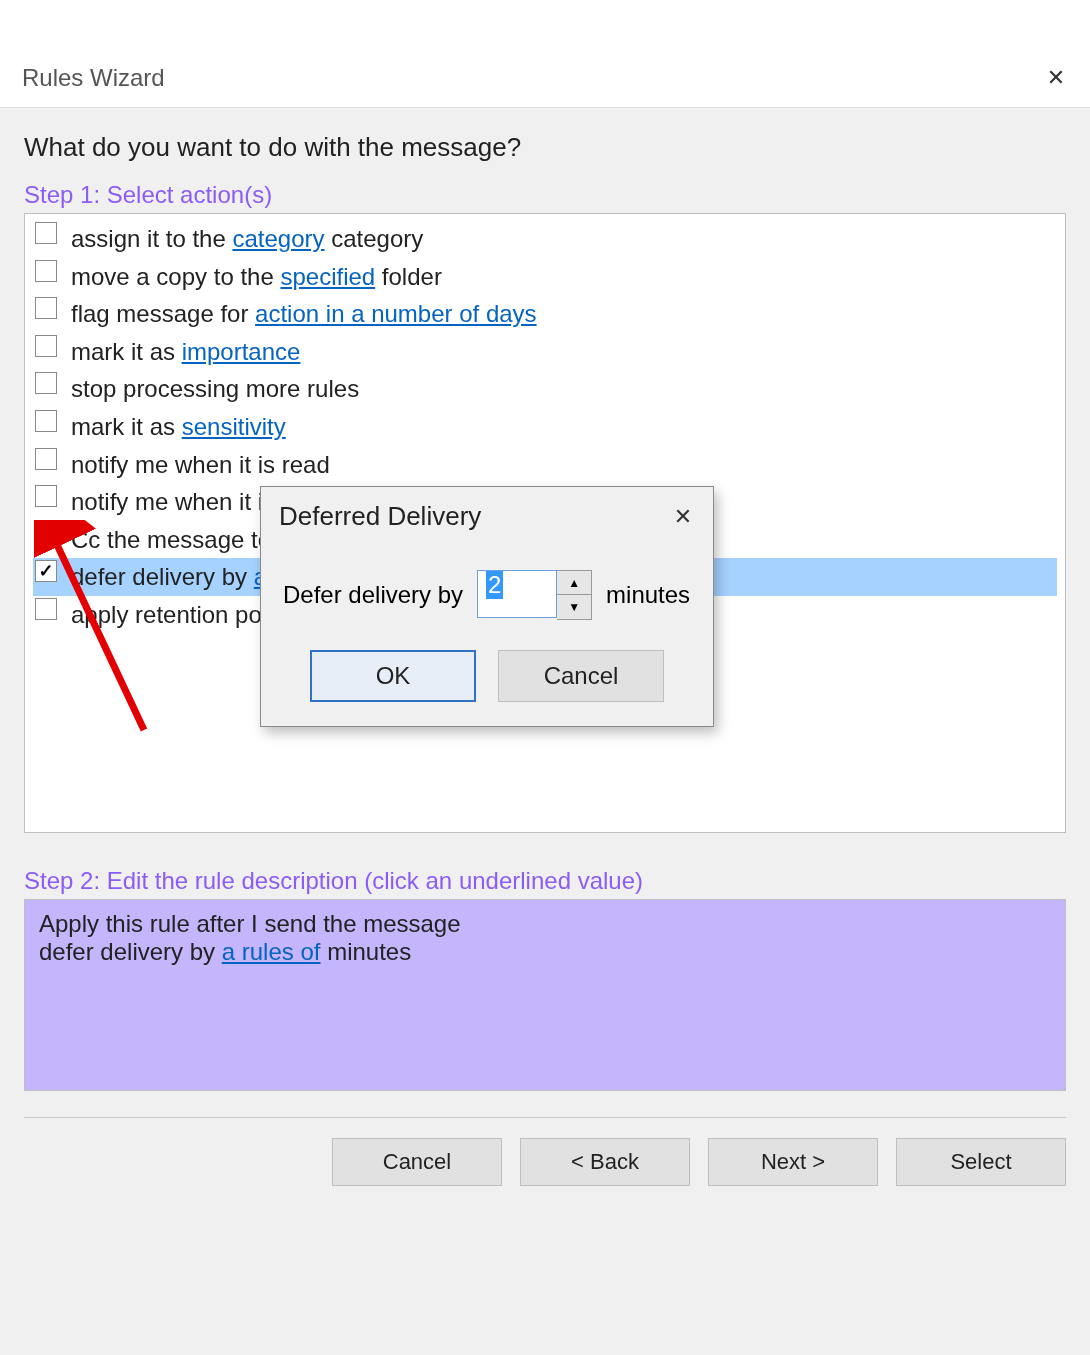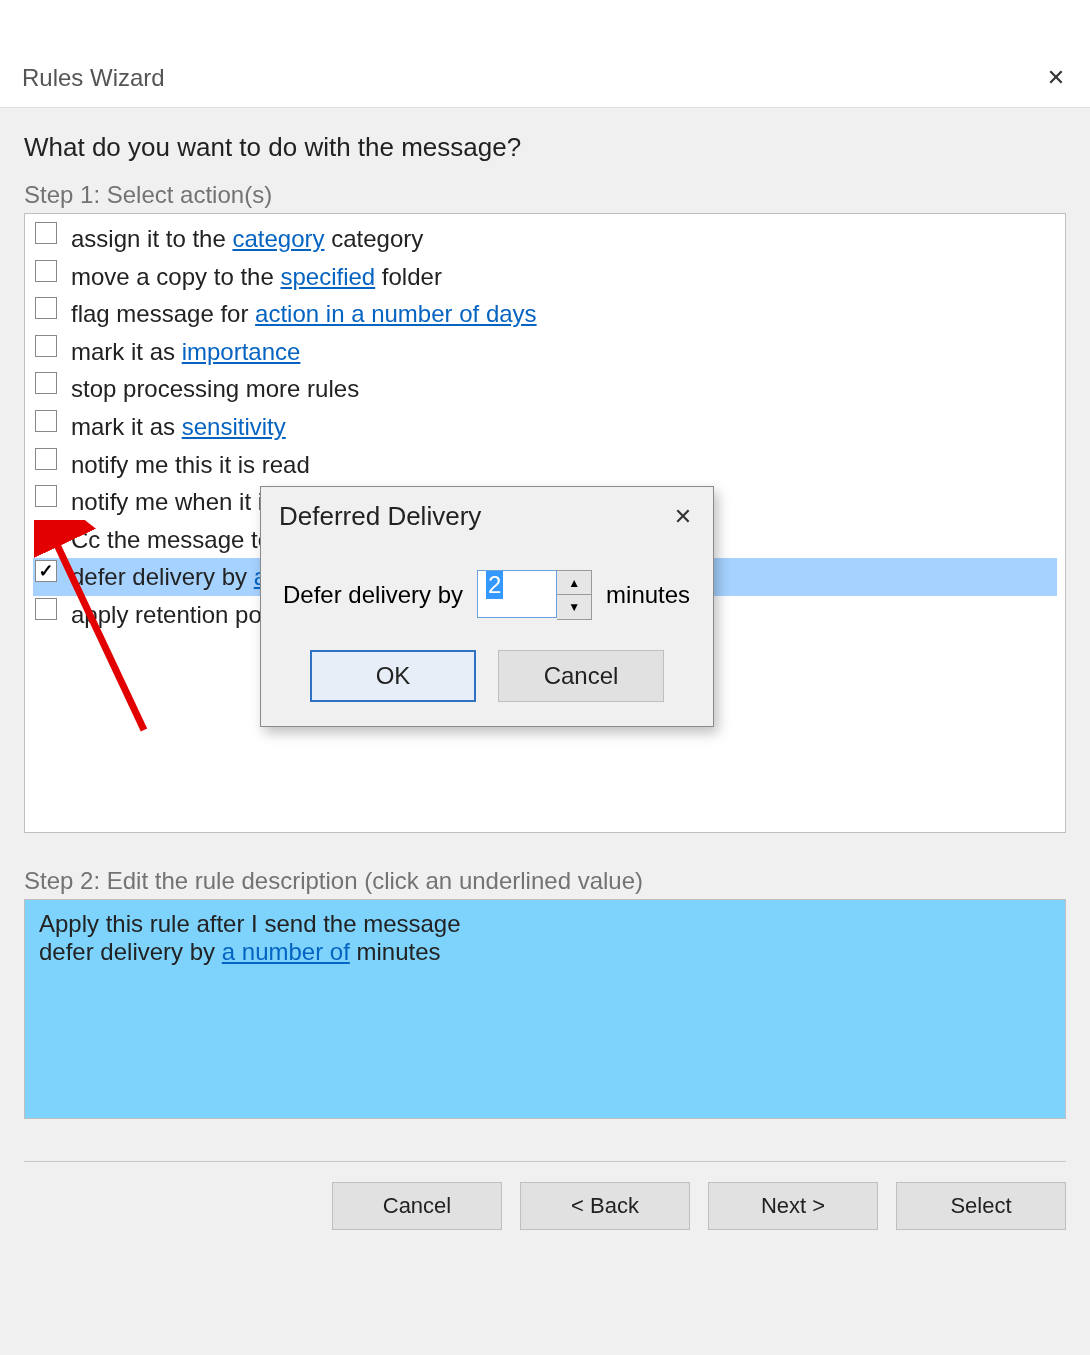--- a/index.html
+++ b/index.html
@@ -39,21 +39,21 @@
       display: flex;
       flex-direction: column;
     }
     .heading {
       font-size: 26px;
       color: #222;
       margin-bottom: 18px;
     }
     .step-label {
       font-size: 24px;
-      color: #737373;
+      color: #8b5cf6;
       margin-bottom: 4px;
     }
     .actions-box {
       background: #fff;
       border: 1px solid #bfbfbf;
       padding: 6px 8px 4px 8px;
       height: 620px;
       overflow: hidden;
     }
     .action-row {
@@ -84,27 +84,27 @@
       font-weight: bold;
       color: #000;
       line-height: 1;
     }
     .lnk {
       color: #0563c1;
       text-decoration: underline;
       cursor: pointer;
     }
     .step2-box {
-      background: #7dd3fc;
+      background: #c4b5fd;
       border: 1px solid #bfbfbf;
       padding: 10px 14px;
       font-size: 24px;
       color: #222;
-      height: 220px;
-      margin-bottom: 36px;
+      height: 192px;
+      margin-bottom: 20px;
     }
     .sep {
       border-top: 1px solid #c8c8c8;
       margin: 6px 0 20px 0;
     }
     .wizard-buttons {
       display: flex;
       justify-content: flex-end;
       gap: 18px;
     }
@@ -243,21 +243,21 @@
       <div class="action-row">
         <span class="cb"></span>
         <span><span>stop processing more rules</span></span>
       </div>
       <div class="action-row">
         <span class="cb"></span>
         <span><span>mark it as </span><span class="lnk">sensitivity</span></span>
       </div>
       <div class="action-row">
         <span class="cb"></span>
-        <span><span>notify me this it is read</span></span>
+        <span><span>notify me when it is read</span></span>
       </div>
       <div class="action-row">
         <span class="cb"></span>
         <span><span>notify me when it is delivered</span></span>
       </div>
       <div class="action-row">
         <span class="cb"></span>
         <span><span>Cc the message to </span></span>
       </div>
       <div class="action-row selected">
@@ -268,21 +268,21 @@
         <span class="cb"></span>
         <span><span>apply retention po</span></span>
       </div>
     </div>
 
   <div style="height:34px"></div>
   <div class="step-label">Step 2: Edit the rule description (click an underlined value)</div>
   <div class="step2-box">
     <div>Apply this rule after I send the message</div>
     <div>
-      <span>defer delivery by </span><span class="lnk">a number of</span><span> minutes</span>
+      <span>defer delivery by </span><span class="lnk">a rules of</span><span> minutes</span>
     </div>
   </div>
 
   <div class="sep"></div>
 
   <div class="wizard-buttons">
     <button class="wbtn">Cancel</button>
     <button class="wbtn">&lt; Back</button>
     <button class="wbtn">Next &gt;</button>
     <button class="wbtn">Select</button>

